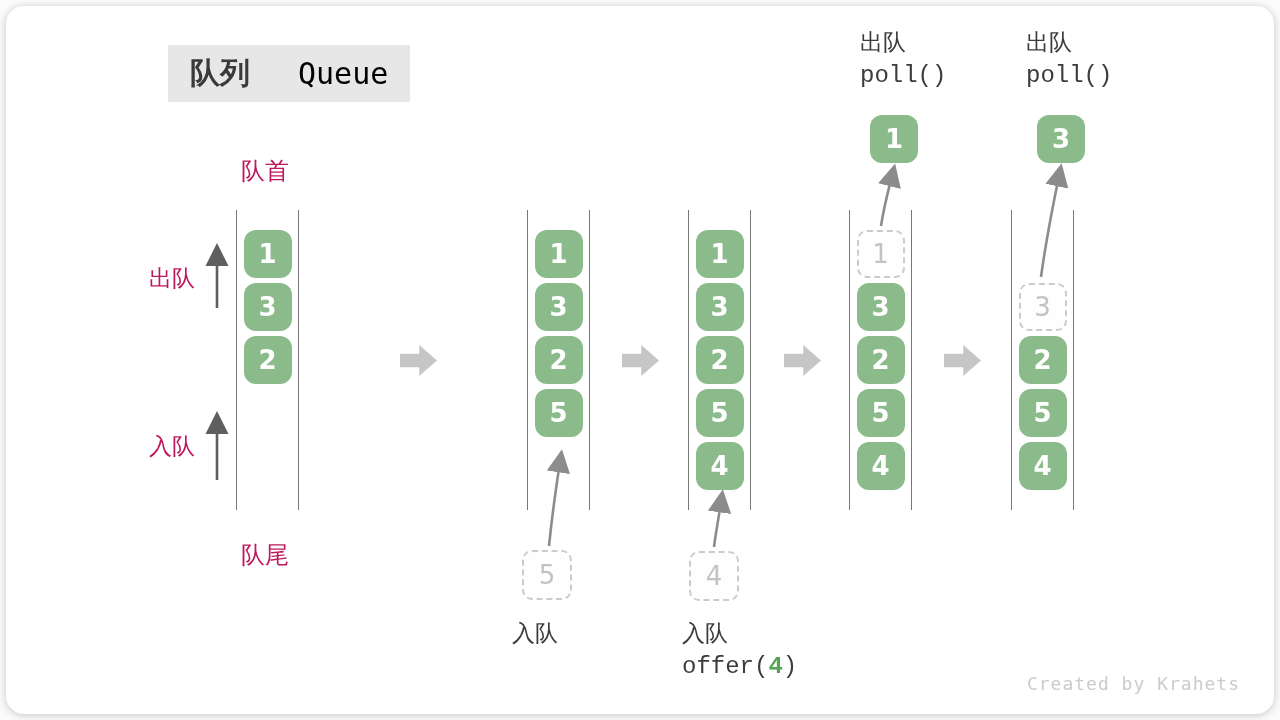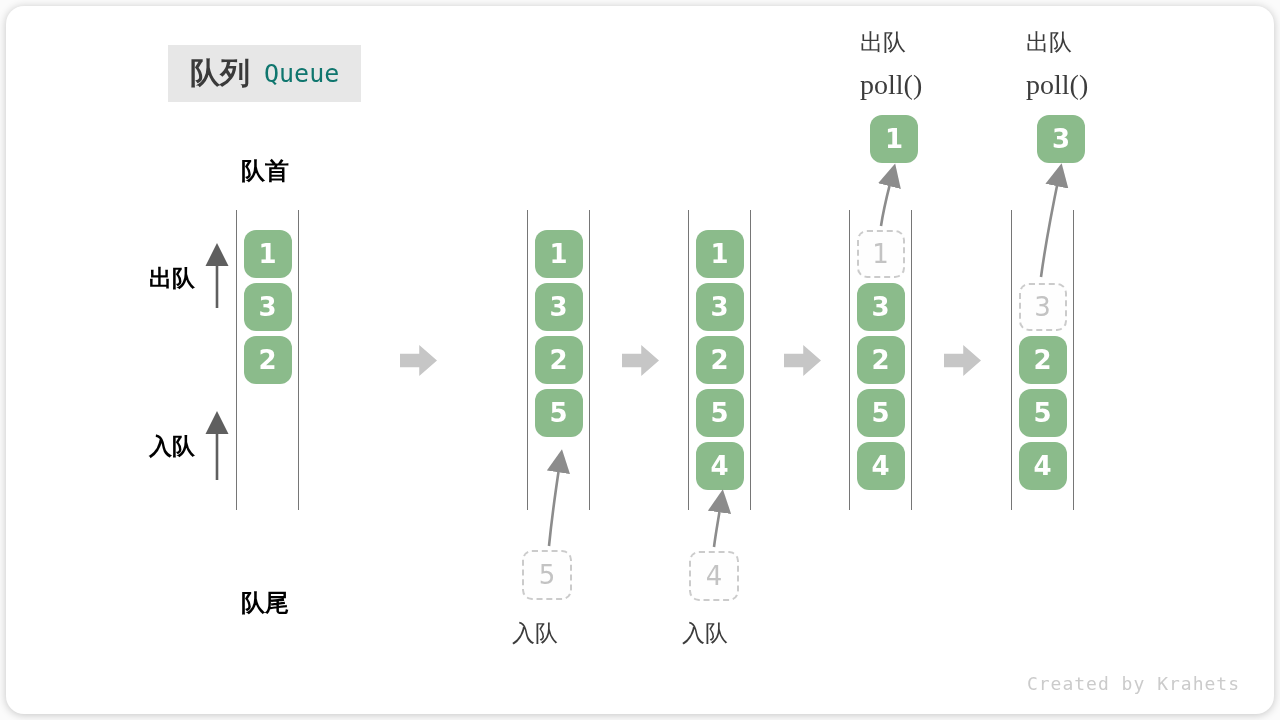--- a/index.html
+++ b/index.html
@@ -5,26 +5,26 @@
   * { margin:0; padding:0; box-sizing:border-box; }
   html,body { width:1280px; height:720px; background:#fbfbfb; font-family:"DejaVu Sans","Liberation Sans",sans-serif; overflow:hidden; }
   #canvas { position:relative; width:1280px; height:720px; }
   .card { position:absolute; left:6px; top:6px; width:1268px; height:708px;
           background:#ffffff; border-radius:18px; box-shadow:0 1px 9px rgba(0,0,0,0.22); }
 
   
   .badge { position:absolute; left:168px; top:45px; height:57px; padding:0 22px;
            background:#e7e7e7; border-radius:0; display:flex; align-items:center; gap:14px; z-index:2; }
   .badge .zh { font-size:30px; font-weight:bold; color:#3a3a3a; }
-  .badge .en { font-size:25px; color:#0f766e; font-family:"DejaVu Sans Mono","Liberation Mono",monospace; }
+  .badge .en { font-size:30px; color:#000000; font-family:"DejaVu Sans Mono","Liberation Mono",monospace;margin-left:34px; }
 
   
-  .lbl { position:absolute; color:#000000; font-weight:bold; z-index:2; }
+  .lbl { position:absolute; color:#be185d; font-weight:normal; z-index:2; }
   .lbl-front { left:241px; top:155px; font-size:24px; }
-  .lbl-rear  { left:241px; top:539px; font-size:24px;margin-top:48px; }
+  .lbl-rear  { left:241px; top:539px; font-size:24px; }
   .lbl-deq   { left:149px; top:263px; font-size:23px; }
   .lbl-enq   { left:149px; top:431px; font-size:23px; }
 
   
   .qcol { position:absolute; top:210px; height:300px; width:63px;
           border-left:1.5px solid #767676; border-right:1.5px solid #767676; z-index:1; }
   .q1 { left:236px; } .q2 { left:527px; } .q3 { left:688px; } .q4 { left:849px; } .q5 { left:1011px; }
 
   .slot { position:absolute; left:50%; transform:translateX(-50%); width:48px; height:48px;
           border-radius:12px; display:flex; align-items:center; justify-content:center;
@@ -35,21 +35,21 @@
 
   
   .float-box { position:absolute; width:50px; height:50px; border-radius:10px; z-index:2;
                display:flex; align-items:center; justify-content:center; font-size:26px; }
   .float-dashed { border:2px dashed #cbcbcb; color:#c3c3c3; background:#fefefe; }
   .float-green  { width:48px; height:48px; border-radius:12px; background:#8bbb8b; color:#fff; font-weight:bold; }
 
   
   .caption { position:absolute; z-index:2; line-height:1.45; }
   .caption .action { font-size:23px; color:#3c3c3c; font-weight:500; display:block; }
-  .caption .code   { font-size:28px; color:#3c3c3c; font-family:Liberation Serif, serif; display:block; margin-top:6px; }
+  .caption .code   { font-size:24px; color:#3c3c3c; font-family:Liberation Mono, monospace; display:block; }
   .caption .code .arg { color:#55a455; font-weight:bold; }
 
   
   .block-arrow { position:absolute; top:345px; width:37px; height:31px; background:#c6c6c6; z-index:1;
                  clip-path:polygon(0% 28%, 52% 28%, 52% 0%, 100% 50%, 52% 100%, 52% 72%, 0% 72%); }
   .ba1 { left:400px; } .ba2 { left:622px; } .ba3 { left:784px; } .ba4 { left:944px; }
 
   
   #arrows { position:absolute; left:0; top:0; width:1280px; height:720px; z-index:2; pointer-events:none; }
 
@@ -92,20 +92,21 @@
   <div class="qcol q3">
     <div class="slot green s0">1</div>
     <div class="slot green s1">3</div>
     <div class="slot green s2">2</div>
     <div class="slot green s3">5</div>
     <div class="slot green s4">4</div>
   </div>
   <div class="float-box float-dashed" style="left:689px; top:551px;">4</div>
   <div class="caption" style="left:682px; top:617px;">
     <span class="action">入队</span>
+    <span class="code"><span>offer(</span><span class="arg">4</span><span>)</span></span>
   </div>
 
   <div class="qcol q4">
     <div class="slot dashed s0">1</div>
     <div class="slot green s1">3</div>
     <div class="slot green s2">2</div>
     <div class="slot green s3">5</div>
     <div class="slot green s4">4</div>
   </div>
   <div class="float-box float-green" style="left:870px; top:115px;">1</div>

